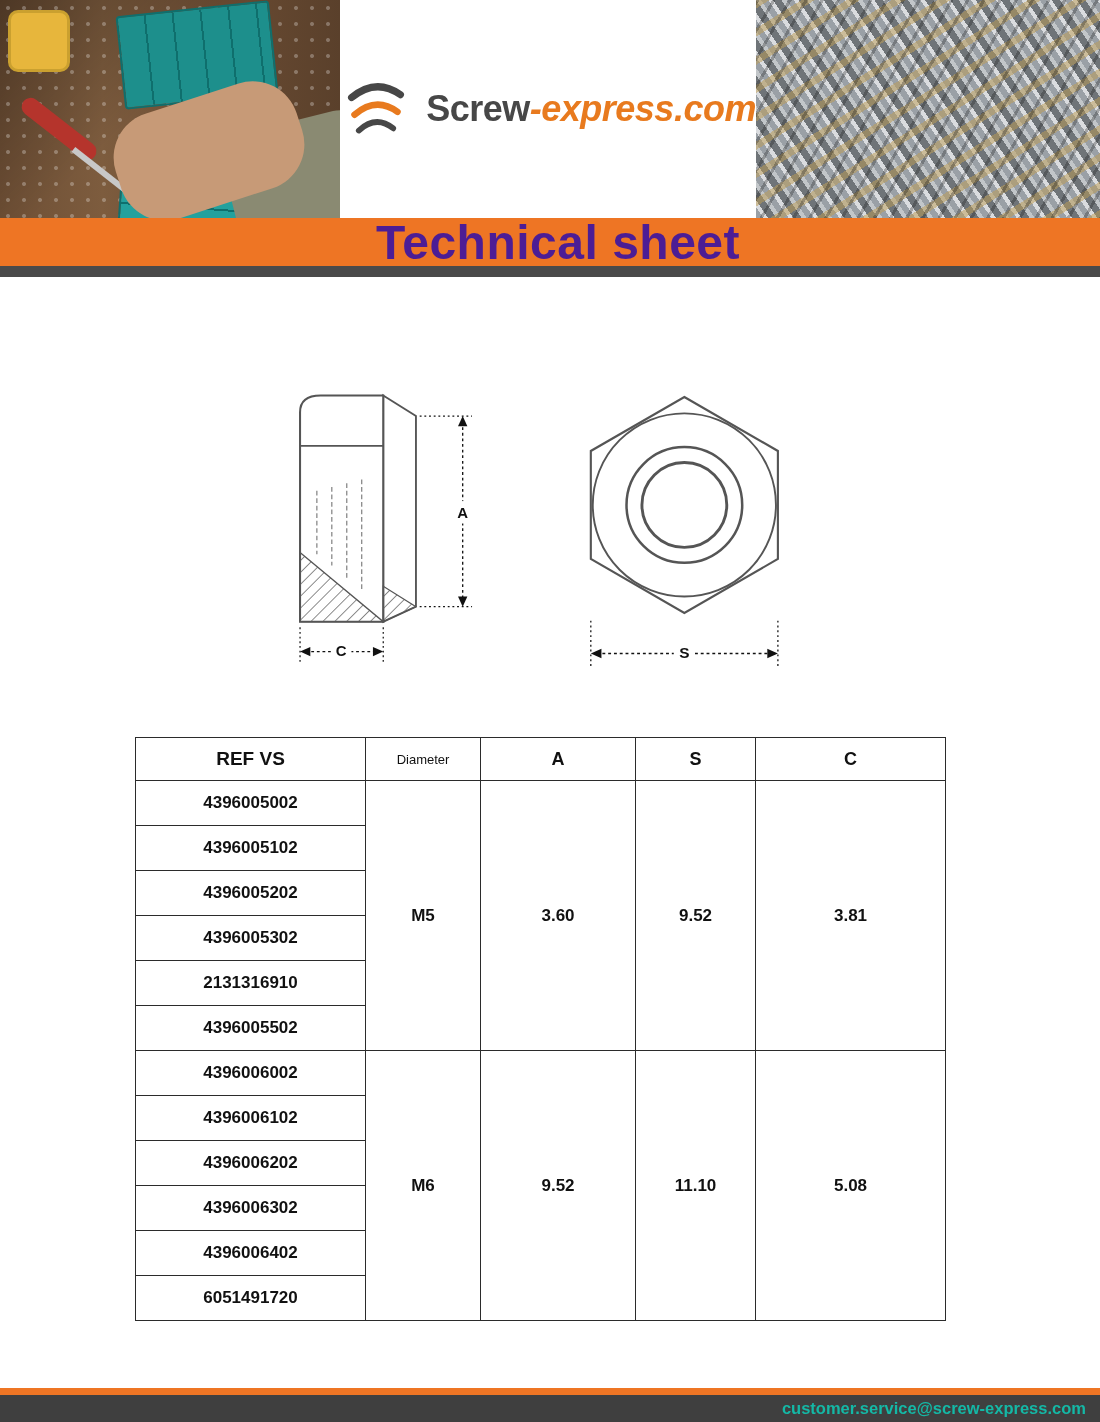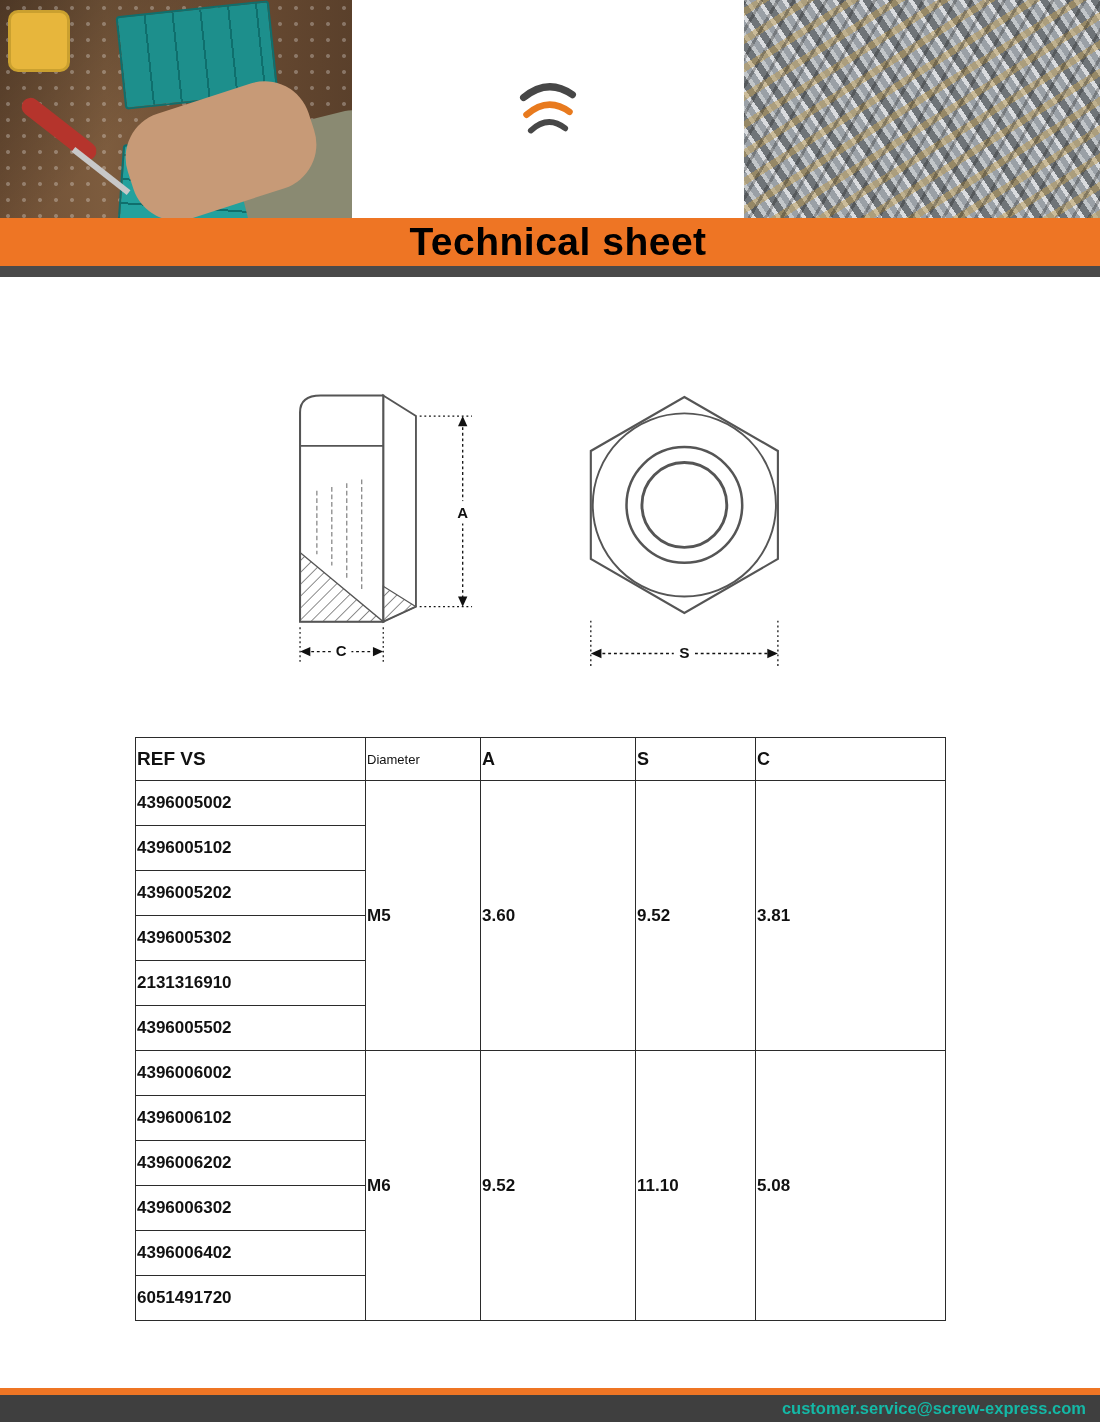--- a/index.html
+++ b/index.html
@@ -48,21 +48,21 @@
   .logo-text{font-size:36px;font-weight:700;letter-spacing:-0.5px;white-space:nowrap;}
   .logo-text .primary{color:#474747;}
   .logo-text .secondary{color:#e87a1e;font-style:italic;}
 
   
   .banner{
     width:100%;height:48px;background:#ee7524;
     display:flex;align-items:center;justify-content:center;
   }
   .banner span{
-    color:#000000;font-size:39px;font-weight:800;letter-spacing:.5px;
+    color:#4c1d95;font-size:48px;font-weight:800;letter-spacing:.5px;
     font-family:"Liberation Sans", sans-serif;
     margin-left:16px;
   }
   .banner-shadow{width:100%;height:11px;background:#4a4a4a;}
 
   
   .diagrams{
     margin-top:104px;
     display:flex;justify-content:center;align-items:flex-start;gap:72px;
   }
@@ -76,21 +76,21 @@
     table-layout:fixed;
     width:810px;
   }
   .spec-table col.c-ref{width:230px;}
   .spec-table col.c-dia{width:115px;}
   .spec-table col.c-a{width:155px;}
   .spec-table col.c-s{width:120px;}
   .spec-table col.c-c{width:190px;}
   .spec-table th,.spec-table td{
     border:1px solid #2b2b2b;
-    text-align:left;vertical-align:middle;
+    text-align:center;vertical-align:middle;
     color:#111;background:#fff;
   }
   .spec-table th{height:40px;font-size:18px;}
   .spec-table th.th-ref{font-weight:bold;font-size:19px;}
   .spec-table th.th-dia{font-weight:400;font-size:13px;}
   .spec-table th.th-dim{font-weight:bold;font-size:18px;}
   .spec-table td{height:42px;font-size:17px;font-weight:bold;}
 
   
   .footer{position:absolute;left:0;right:0;bottom:0;}
@@ -117,20 +117,23 @@
       <div class="sleeve"></div>
       <div class="arm"></div>
     </div>
 
     <div class="logo-area">
       <svg width="72" height="66" viewBox="0 0 100 92">
         <path d="M16 30 Q 50 2 84 26" stroke="#474747" stroke-width="10" fill="none" stroke-linecap="round"></path>
         <path d="M20 54 Q 50 28 80 50" stroke="#e87a1e" stroke-width="9" fill="none" stroke-linecap="round"></path>
         <path d="M26 76 Q 50 54 74 73" stroke="#474747" stroke-width="8" fill="none" stroke-linecap="round"></path>
       </svg>
+      <div class="logo-text">
+        <span class="primary">Screw</span><span class="secondary">-express.com</span>
+      </div>
     </div>
 
     <div class="photo photo-right"></div>
   </header>
 
   <div class="banner">
     <span>Technical sheet</span>
   </div>
   <div class="banner-shadow"></div>
 

